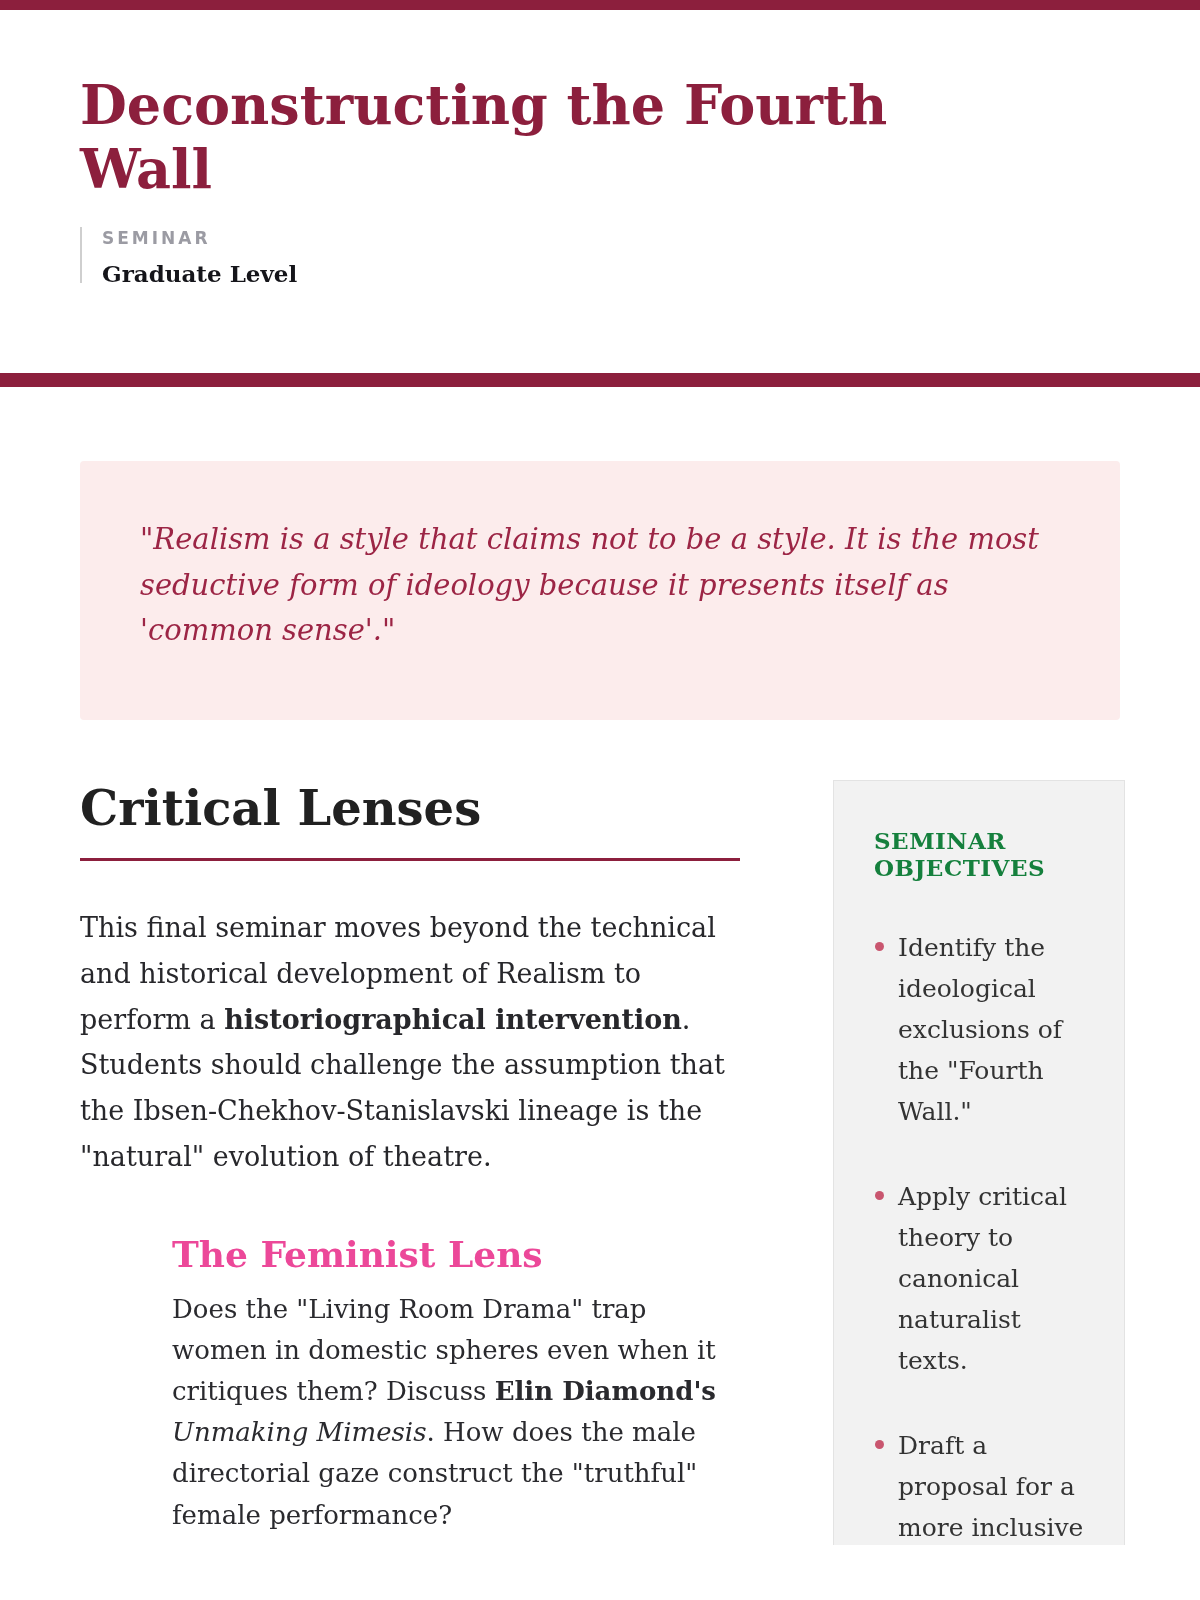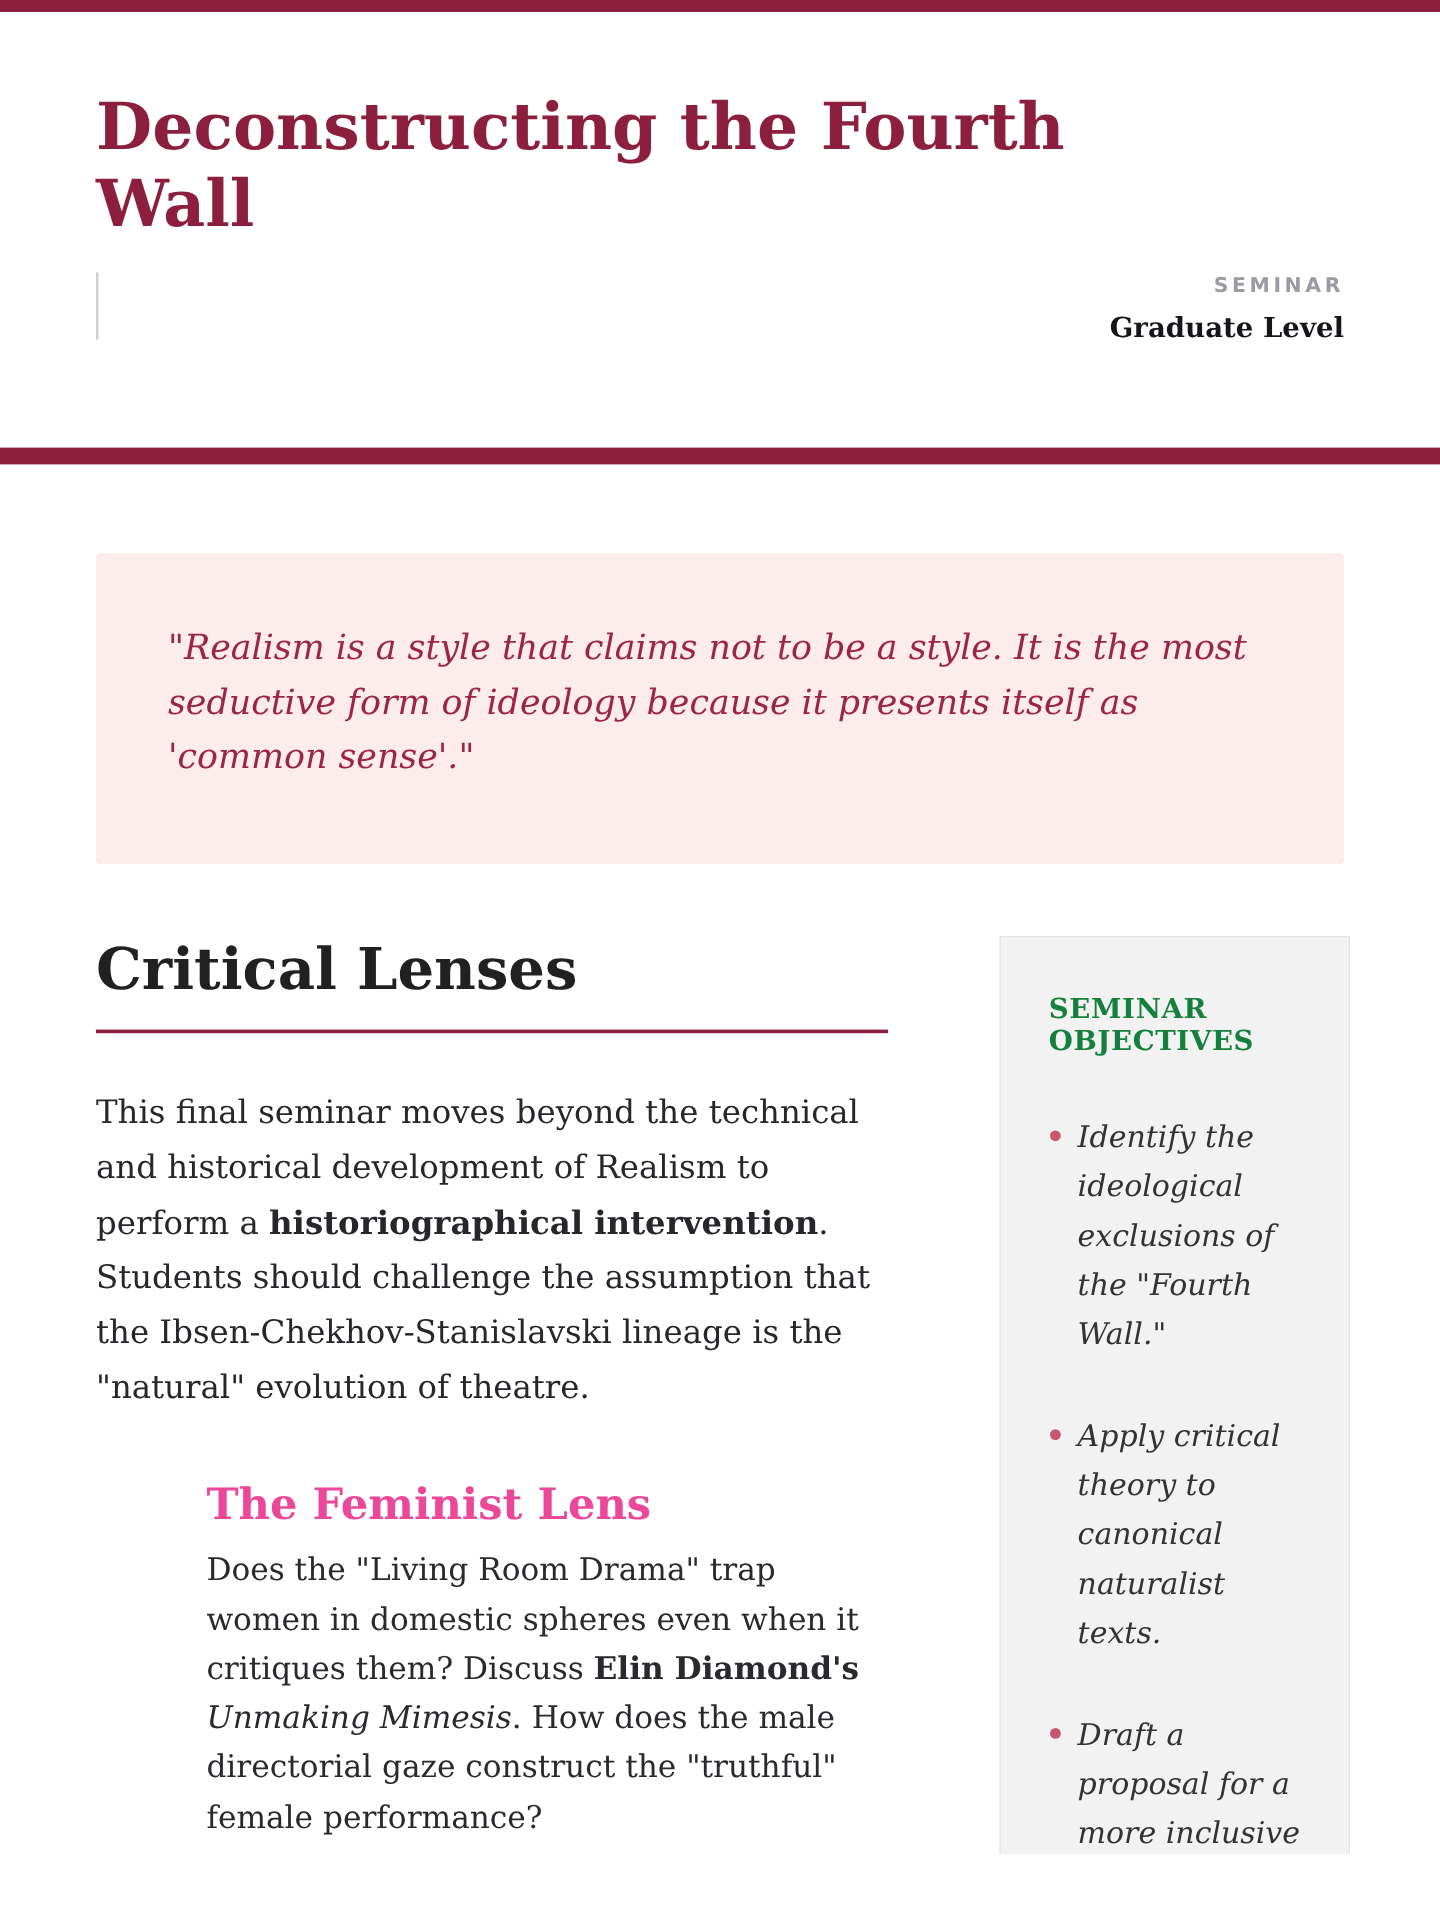--- a/index.html
+++ b/index.html
@@ -30,21 +30,21 @@
     margin-top: 64px;
     font-size: 54px; line-height: 1.18; font-weight: bold;
     color: var(--maroon); max-width: 830px;
   }
   .header-row { display: flex; align-items: stretch; margin-top: 22px; }
   .subtitle {
     width: 712px; font-style: italic; font-size: 30px; line-height: 1.37;
     color: var(--muted-gray);
   }
   .divider { border-left: 2px solid #cfcfcf; margin: 4px 0; }
-  .meta { flex: 1; text-align: right; padding-top: 2px; }
+  .meta { flex: 1; padding-top: 2px; padding-left: 20px; }
   .doc-type {
     font-family: "DejaVu Sans", sans-serif; font-weight: bold;
     font-size: 17px; letter-spacing: 3px; line-height: 1.55;
     color: var(--label-gray);
   }
   .level { margin-top: 8px; font-size: 23px; font-weight: bold; color: #15151a; }
 
   .rule-bar { height: 14px; width: 100%; background: var(--maroon); margin-top: 86px; }
 
   .quote-box {
@@ -75,21 +75,21 @@
     padding: 46px 34px 40px 40px;
     min-height: 800px;
   }
   .sidebar-title {
     font-size: 23px; font-weight: bold; letter-spacing: 0.5px;
     color: #15803d;
   }
   .objectives { list-style: none; margin-top: 46px; }
   .objective {
     position: relative; padding-left: 24px; margin-bottom: 44px;
-    font-size: 25px; line-height: 1.64; color: #333333; font-style: italic;
+    font-size: 25px; line-height: 1.64; color: #333333;
   }
   .objective::before {
     content: ""; position: absolute; left: 1px; top: 15px;
     width: 9px; height: 9px; border-radius: 50%;
     background: var(--accent-pink);
   }
 </style>
 </head>
 <body>
 

